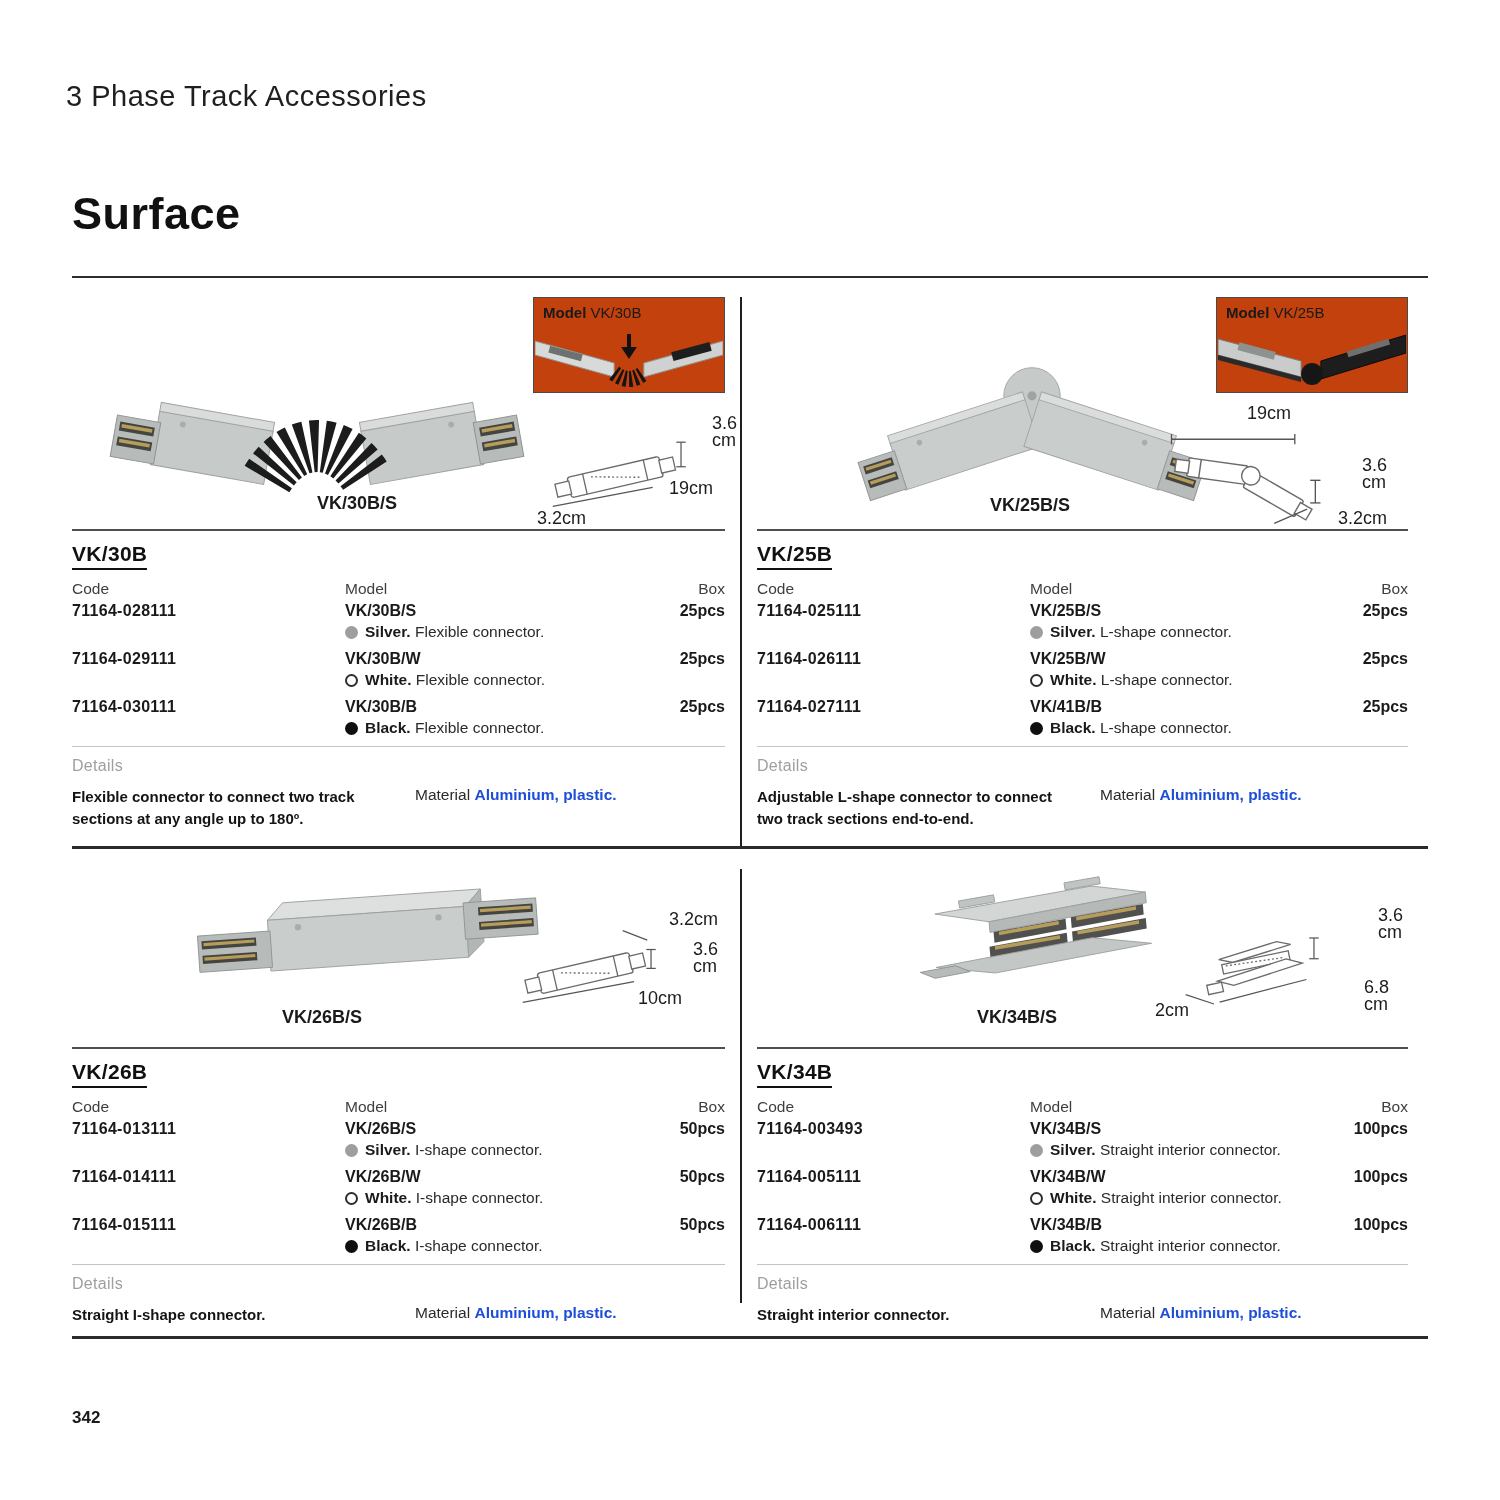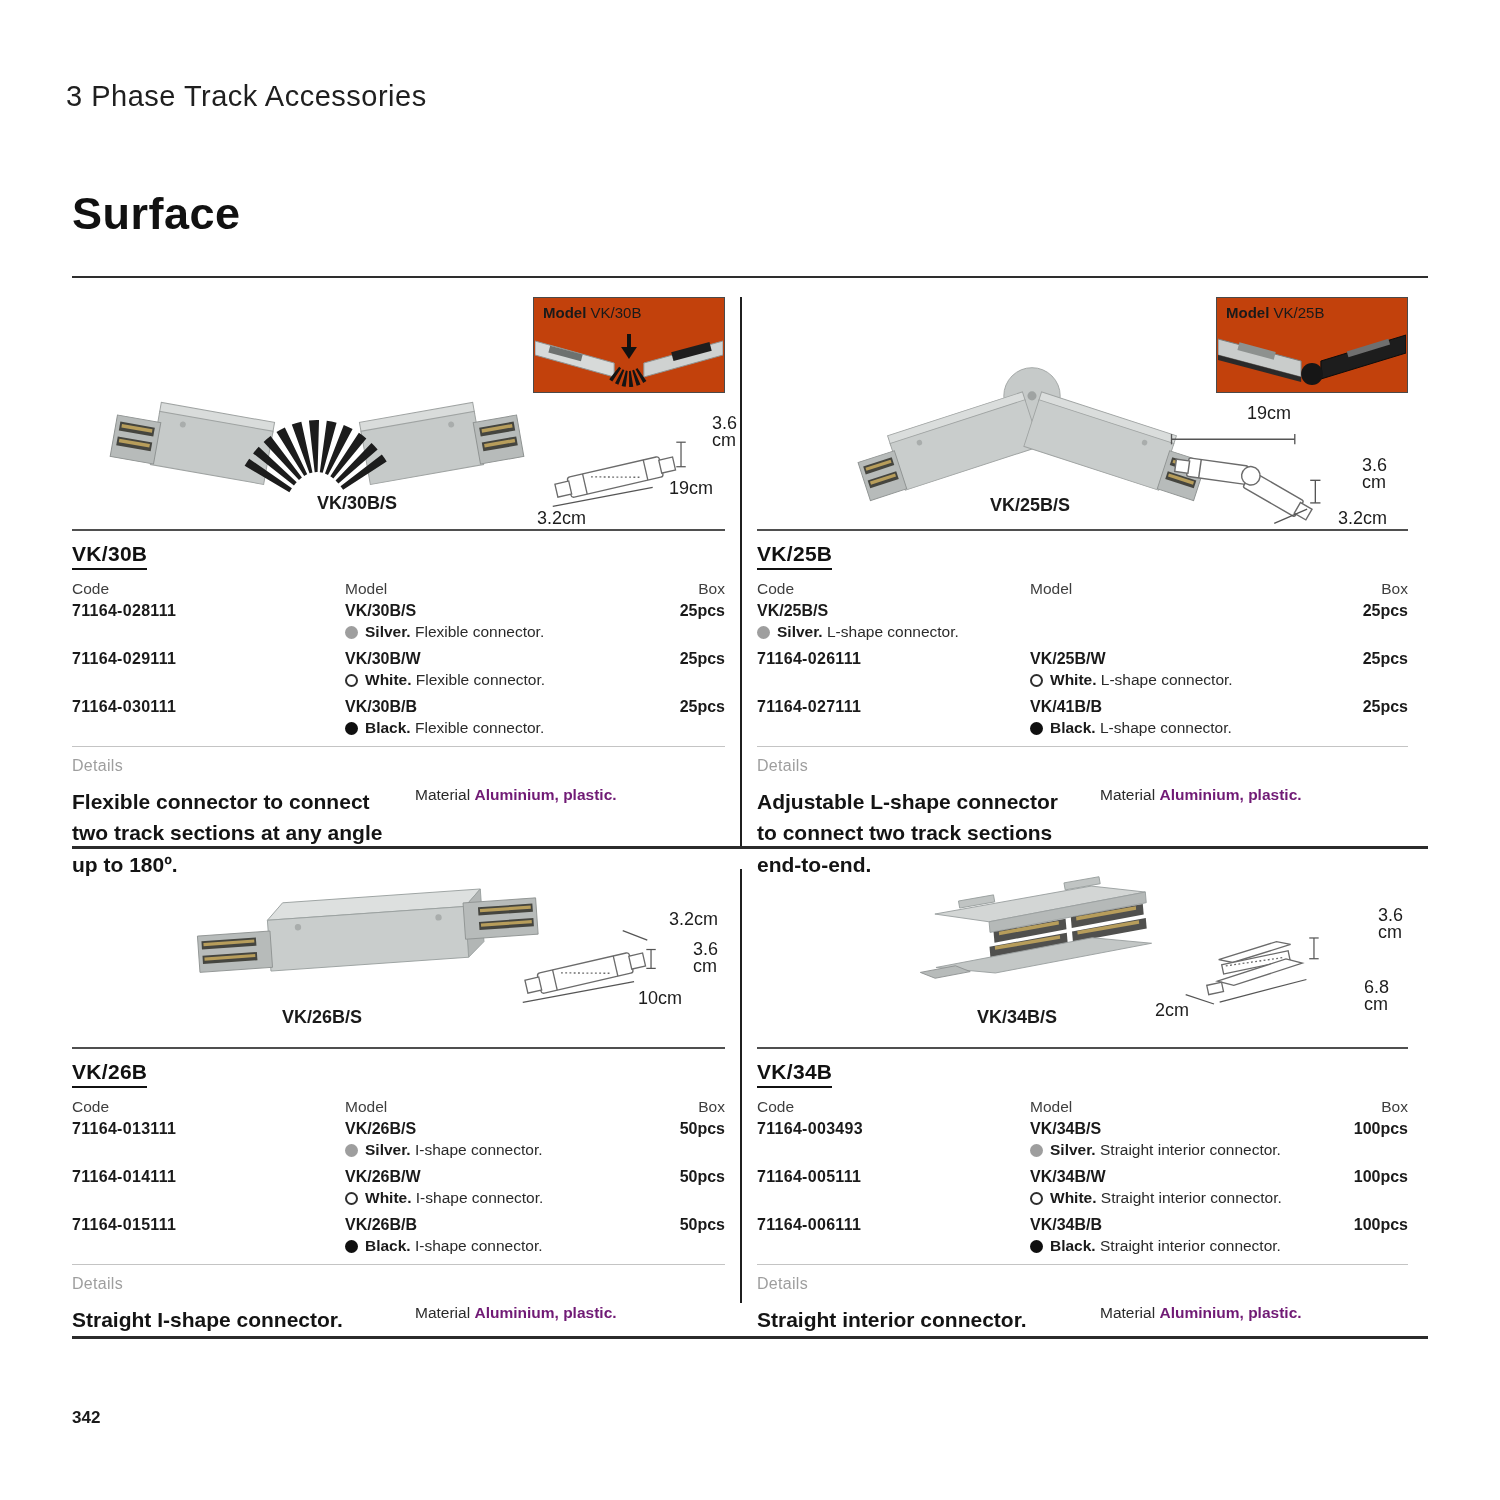--- a/index.html
+++ b/index.html
@@ -80,23 +80,23 @@
   .cell-box{font-size:16px;font-weight:700;text-align:right;}
 
   .dot{width:13px;height:13px;border-radius:50%;display:inline-block;vertical-align:-2px;margin-right:7px;box-sizing:border-box;}
   .dot[data-dot="silver"]{background:#9e9e9e;}
   .dot[data-dot="white"]{background:#ffffff;border:2px solid #2e2e2e;}
   .dot[data-dot="black"]{background:#0f0f0f;}
 
   .details-rule{height:1px;background:#c4c4c4;margin-top:3px;}
   .details-label{margin-top:10px;font-size:16px;color:#9e9e9e;letter-spacing:.3px;}
   .details-body{display:grid;grid-template-columns:343px 1fr;margin-top:11px;}
-  .desc{font-weight:700;font-size:21px;line-height:1.5;width:312px;color:#141414;}
+  .desc{font-weight:700;font-size:15px;line-height:1.5;width:312px;color:#141414;}
   .material{font-size:15.5px;color:#2a2a2a;}
-  .material b{font-weight:700;color:#701a75;}
+  .material b{font-weight:700;color:#1d4ed8;}
 
   
   .lineart{stroke:#6b6b6b;fill:#ffffff;stroke-width:1.4;}
   .measure{stroke:#555;stroke-width:1.3;}
 </style>
 </head>
 <body>
 
 <div class="page">
 
@@ -276,20 +276,21 @@
     </div>
     <div class="sec-rule"></div>
     <div><span class="sec-heading">VK/25B</span></div>
     <div class="tbl">
       <div class="tbl-head">
         <span class="h-code">Code</span>
         <span class="h-model">Model</span>
         <span class="h-box">Box</span>
       </div>
       <div class="tbl-row">
+        <span class="cell-code">71164-025111</span>
         <span class="cell-model"><span class="name">VK/25B/S</span>
           <div class="variant"><span class="dot" data-dot="silver"></span><b>Silver.</b> <span>L-shape connector.</span></div></span>
         <span class="cell-box">25pcs</span>
       </div>
       <div class="tbl-row">
         <span class="cell-code">71164-026111</span>
         <span class="cell-model"><span class="name">VK/25B/W</span>
           <div class="variant"><span class="dot" data-dot="white"></span><b>White.</b> <span>L-shape connector.</span></div></span>
         <span class="cell-box">25pcs</span>
       </div>

